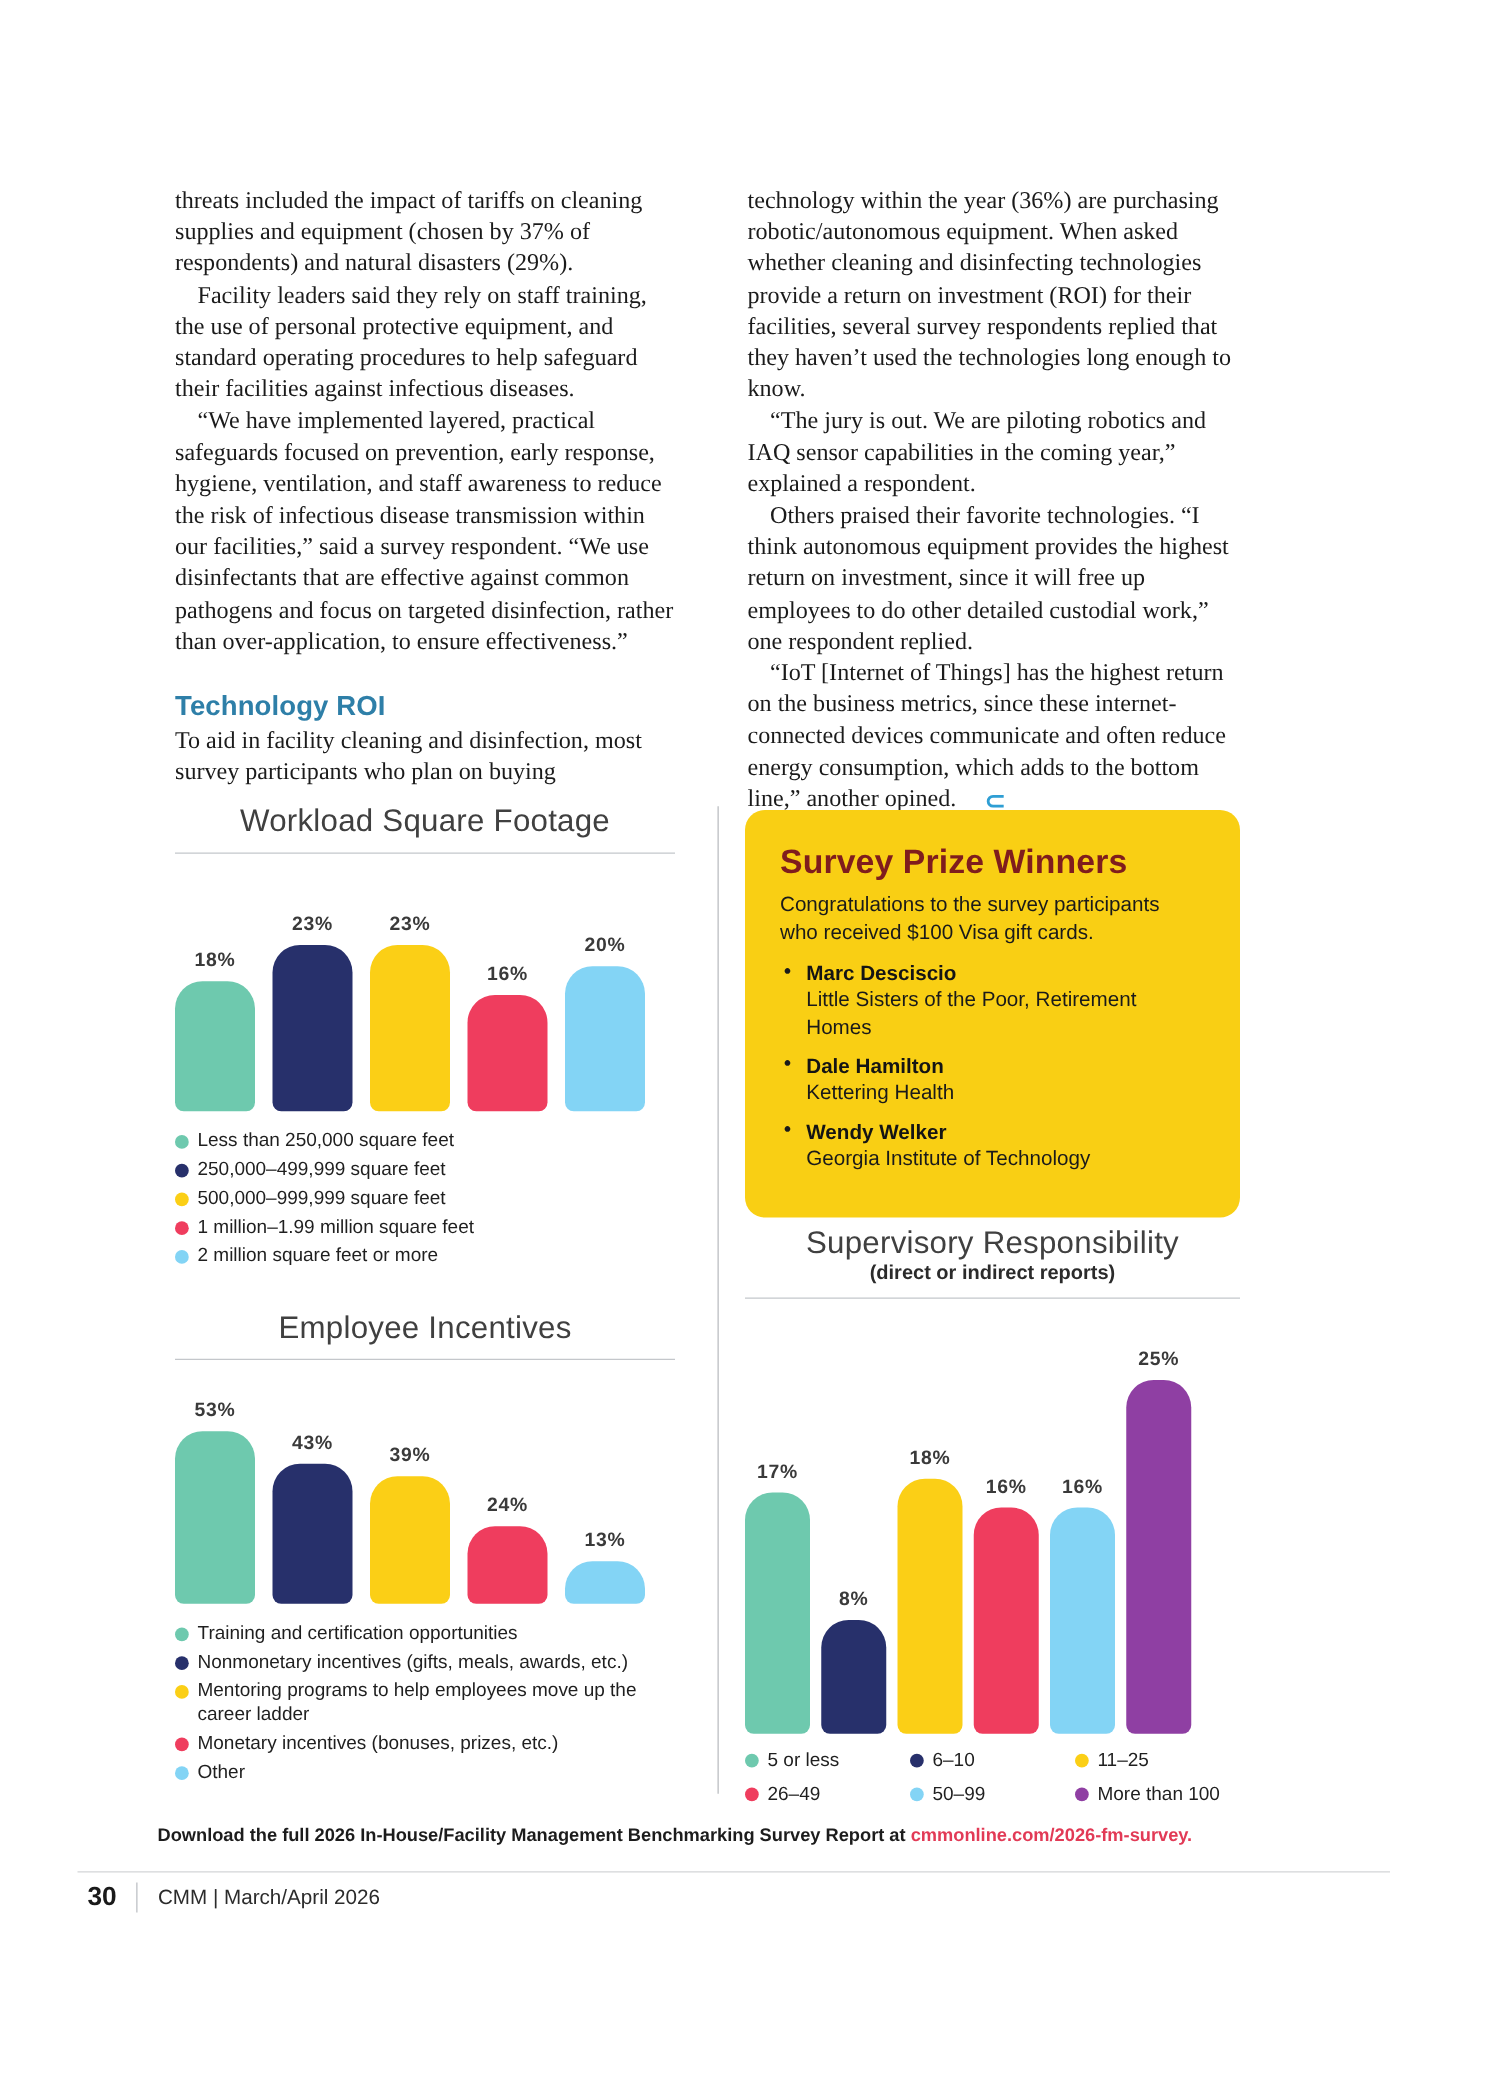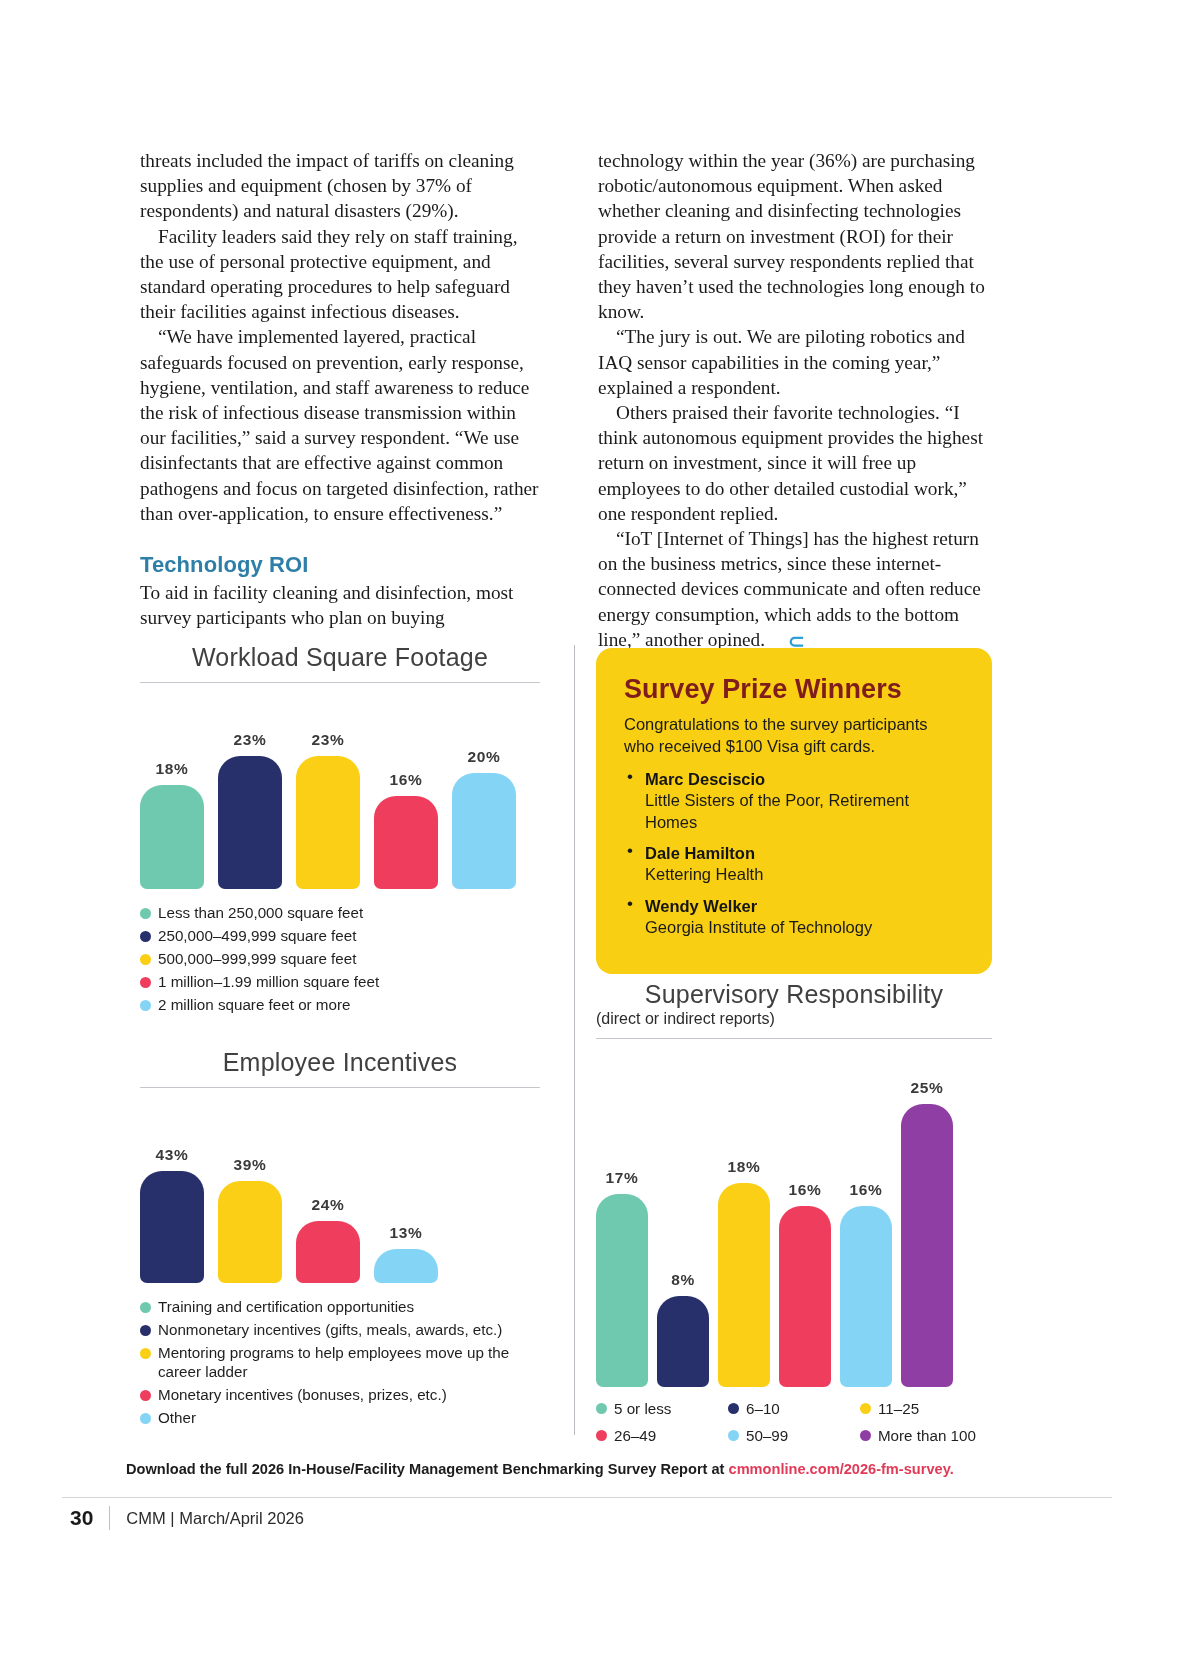--- a/index.html
+++ b/index.html
@@ -57,22 +57,23 @@
     font-size:25px;
     color:#404040;
     text-align:center;
     letter-spacing:.2px;
     font-weight:400;
   }
   .chart-sub{
     font-family:"Liberation Sans", sans-serif;
     font-size:16px;
     color:#2b2b2b;
-    text-align:left;
+    text-align:center;
     margin-top:1px;
+    font-weight:bold;
   }
   .rule{
     height:1px;background:#c4c7cb;margin-top:10px;
   }
   .bars{
     position:relative;
     display:flex;
     align-items:flex-end;
     justify-content:space-between;
   }
@@ -267,20 +268,24 @@
         </div>
       </div>
     </div>
   </div>
 
   <div class="chart" id="chart-1" style="left:140px;top:1048px;width:400px;">
     <div class="chart-title">Employee Incentives</div>
     <div class="rule"></div>
     <div class="bars" style="height: 185px; margin-top: 10px; gap: 14px; justify-content: flex-start;">
         <div class="barwrap" style="width: 64px;">
+          <div class="barlabel">53%</div>
+          <div class="bar" style="height: 138px; background: rgb(110, 201, 174);"></div>
+        </div>
+        <div class="barwrap" style="width: 64px;">
           <div class="barlabel">43%</div>
           <div class="bar" style="height: 112px; background: rgb(39, 48, 107);"></div>
         </div>
         <div class="barwrap" style="width: 64px;">
           <div class="barlabel">39%</div>
           <div class="bar" style="height: 102px; background: rgb(251, 207, 22);"></div>
         </div>
         <div class="barwrap" style="width: 64px;">
           <div class="barlabel">24%</div>
           <div class="bar" style="height: 62px; background: rgb(239, 61, 94);"></div>

